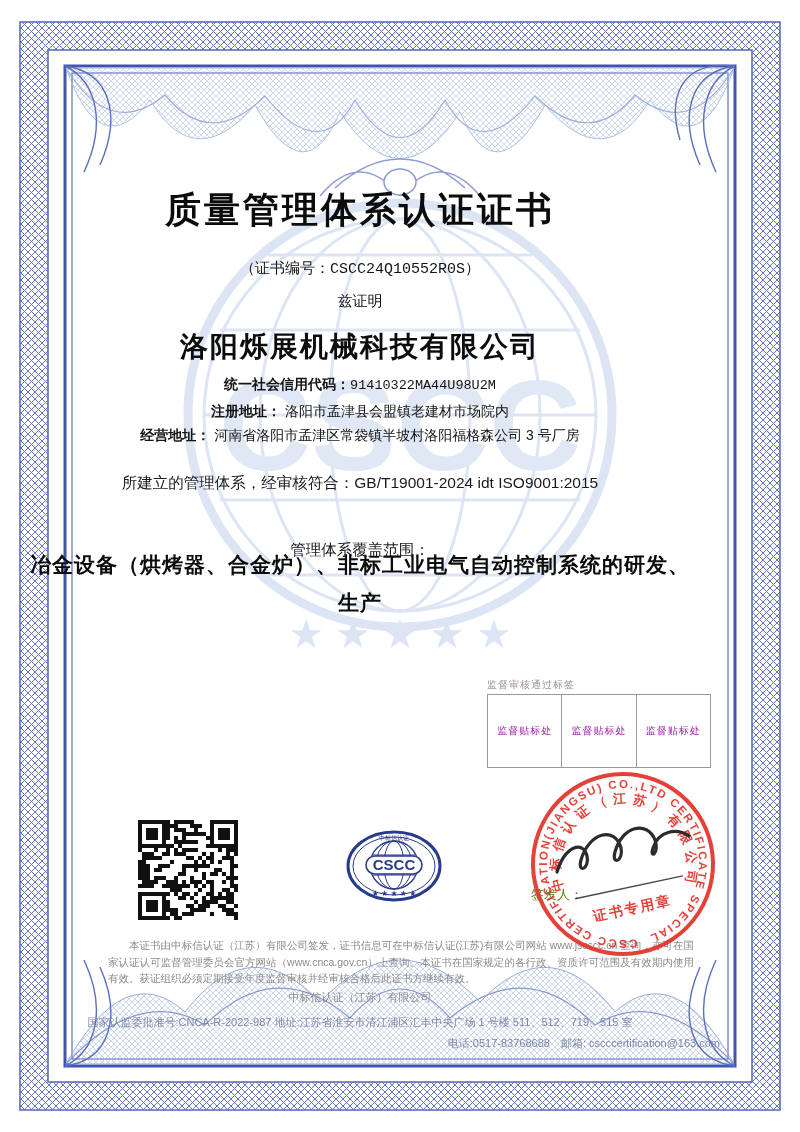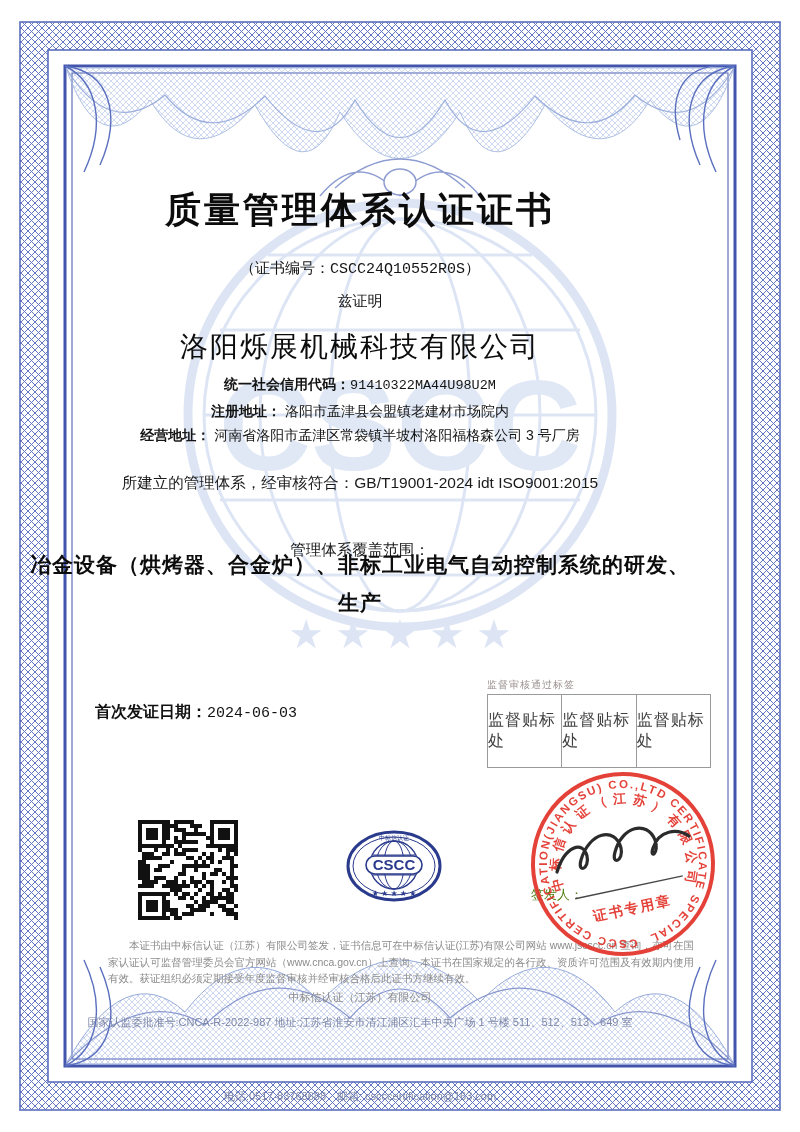--- a/index.html
+++ b/index.html
@@ -8,49 +8,49 @@
   .abs{position:absolute;}
   .ctr{left:0;width:720px;text-align:center;}
   #bg-svg{position:absolute;left:0;top:0;z-index:1;}
   .content{z-index:3;}
   
   .title{top:186px;font-family:"Liberation Serif","DejaVu Serif",serif;font-weight:700;
          font-size:36px;letter-spacing:3px;color:#0c0c0c;}
   .certno{top:259px;font-size:15px;font-family:"Liberation Serif",serif;color:#141414;text-align:center;}
   .certno .mono{font-family:"Liberation Mono","DejaVu Sans Mono",monospace;}
   .attest{top:292px;font-size:15px;color:#141414;}
-  .company{top:328px;font-family:"Liberation Serif","DejaVu Serif",serif;font-weight:400;
+  .company{top:328px;font-family:"Liberation Serif","DejaVu Serif",serif;font-weight:700;
            font-size:28px;letter-spacing:2px;color:#0c0c0c;}
   .credit{top:376px;font-size:14px;color:#141414;}
   .credit b{font-weight:700;}
   .credit .mono{font-family:"Liberation Mono","DejaVu Sans Mono",monospace;font-size:13.5px;}
   .addr1{top:403px;font-size:14px;color:#141414;}
   .addr2{top:427px;font-size:14px;color:#141414;}
   .addr1 b,.addr2 b{font-weight:700;}
   .std{top:473px;font-size:15.5px;color:#1a1a1a;}
   .scopelabel{top:496px;font-size:15.5px;color:#1a1a1a;margin-top:44px;}
   .scope1{top:551px;font-weight:700;font-size:21px;color:#0c0c0c;letter-spacing:1px;}
   .scope2{top:589px;font-weight:700;font-size:21px;color:#0c0c0c;letter-spacing:1px;}
   .dates{left:95px;top:699px;font-size:16px;line-height:26px;color:#111;}
   .dates .lab{font-weight:700;}
   .dates .val{font-family:"Liberation Mono","DejaVu Sans Mono",monospace;font-size:15px;}
   .sup-header{left:487px;top:678px;font-size:10px;color:#9b8f8f;letter-spacing:1px;}
   .sup-boxes{left:487px;top:694px;width:222px;height:72px;border:1px solid #9a9a9a;display:flex;}
   .sup-cell{flex:1;border-right:1px solid #9a9a9a;display:flex;align-items:center;justify-content:center;
-            font-size:16px;color:#404040;letter-spacing:1px;}
+            font-size:10px;color:#a21caf;letter-spacing:1px;}
   .sup-cell:last-child{border-right:none;}
   #qr{left:138px;top:820px;width:100px;height:100px;}
   #logo-svg{left:344px;top:828px;}
   .issuer{left:531px;top:886px;font-size:13px;color:#4d7c0f;z-index:4;}
   #stamp-svg{left:527px;top:768px;z-index:5;opacity:.93;}
   .fpara{left:108px;top:937px;width:586px;font-size:10.5px;line-height:16.5px;color:#8b8b8b;
          text-align:justify;text-indent:2em;z-index:3;}
   .fcompany{top:990px;font-size:11px;color:#8b8b8b;}
   .fline1{top:1015px;font-size:11px;color:#7d86a8;}
-  .fline2{top:1089px;font-size:11px;color:#7d86a8;}
+  .fline2{top:1036px;font-size:11px;color:#7d86a8;text-align:right;}
 </style>
 </head>
 <body>
 
 <svg id="bg-svg" width="800" height="1132" viewBox="0 0 800 1132">
   <defs>
     <pattern id="mesh" width="7" height="7" patternUnits="userSpaceOnUse">
       <path d="M0,0 L7,7 M7,0 L0,7" stroke="#6377c1" stroke-width="1" fill="none"></path>
     </pattern>
     <pattern id="lightmesh" width="6" height="6" patternUnits="userSpaceOnUse">
@@ -120,23 +120,20 @@
 </div>
 
 <div class="abs ctr content std">所建立的管理体系，经审核符合：GB/T19001-2024 idt ISO9001:2015</div>
 
 <div class="abs ctr content scopelabel">管理体系覆盖范围：</div>
 
 <div class="abs ctr content scope1">冶金设备（烘烤器、合金炉）、非标工业电气自动控制系统的研发、</div>
 <div class="abs ctr content scope2">生产</div>
 
 <div class="abs content dates">
-  <div>
-    <span class="lab">首次发证日期：</span><span class="val">2024-06-03</span>
-  </div>
 </div>
 
 <div class="abs content sup-header">监督审核通过标签</div>
 <div class="abs content sup-boxes">
   <div class="sup-cell">监督贴标处</div>
   <div class="sup-cell">监督贴标处</div>
   <div class="sup-cell">监督贴标处</div>
 </div>
 
 <svg id="qr" class="abs content" viewBox="0 0 25 25">
@@ -416,14 +413,14 @@
     </text>
     <text x="96" y="146" text-anchor="middle" font-size="14" font-weight="bold" fill="#e2342b" letter-spacing="2">证书专用章</text>
     <path d="M42,120 H152" stroke="#3a3a3a" stroke-width="1.4"></path>
   </g>
 
   <path d="M30,104 C38,78 56,72 60,88 C63,101 50,106 54,92 C62,64 88,58 94,80 C97,93 84,98 88,84 C95,58 120,52 128,72 C133,85 122,92 126,80 C132,62 150,60 162,68" fill="none" stroke="#1c1c1c" stroke-width="3.2" stroke-linecap="round"></path>
 </svg>
 
 <div class="abs content fpara">本证书由中标信认证（江苏）有限公司签发，证书信息可在中标信认证(江苏)有限公司网站 www.jscscc.cn 查询，亦可在国家认证认可监督管理委员会官方网站（www.cnca.gov.cn）上查询。本证书在国家规定的各行政、资质许可范围及有效期内使用有效。获证组织必须定期接受年度监督审核并经审核合格后此证书方继续有效。</div>
 <div class="abs ctr content fcompany">中标信认证（江苏）有限公司</div>
-<div class="abs ctr content fline1">国家认监委批准号:CNCA-R-2022-987 地址:江苏省淮安市清江浦区汇丰中央广场 1 号楼 511、512、513、649 室</div>
+<div class="abs ctr content fline1">国家认监委批准号:CNCA-R-2022-987 地址:江苏省淮安市清江浦区汇丰中央广场 1 号楼 511、512、719、515 室</div>
 <div class="abs ctr content fline2">电话:0517-83768688　邮箱: cscccertification@163.com</div>
 
 </body></html>

